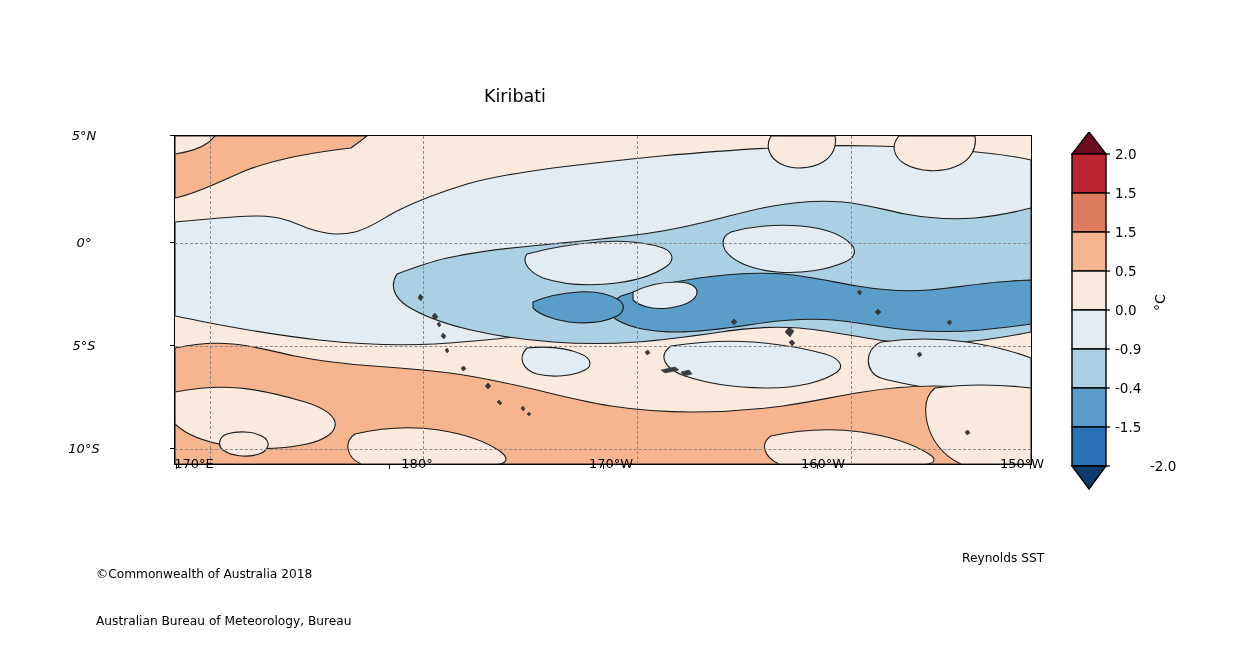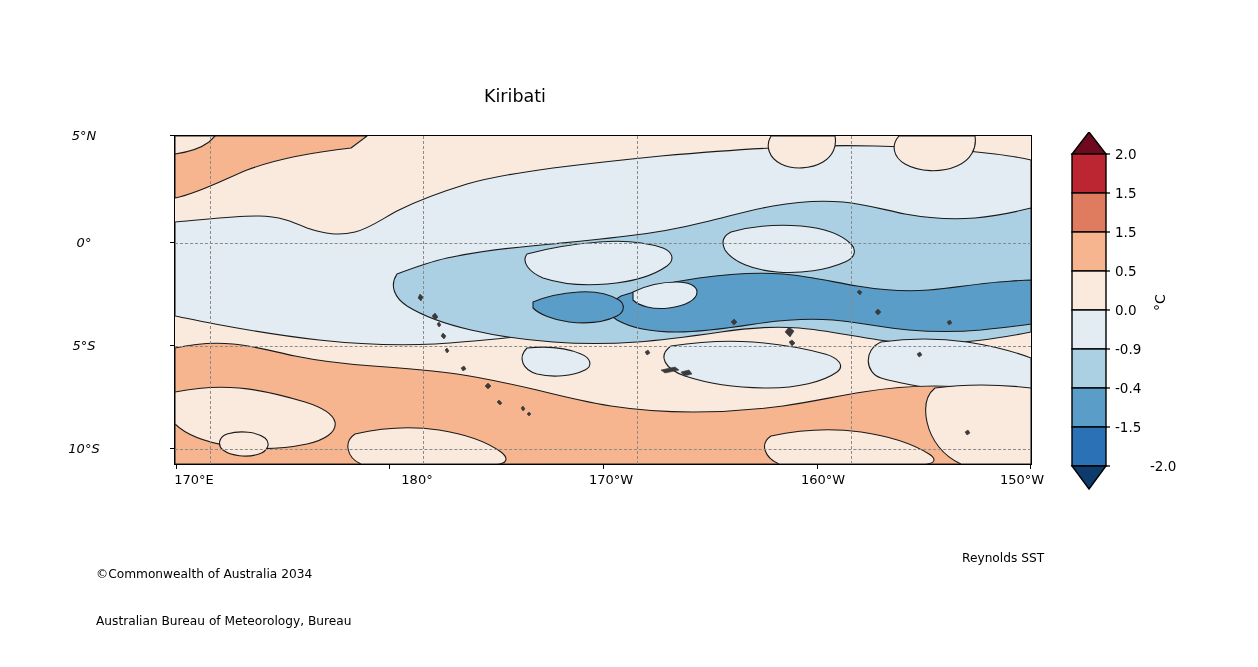--- a/index.html
+++ b/index.html
@@ -26,21 +26,21 @@
   #map-svg{position:absolute;left:0;top:0;width:856px;height:328px;display:block;}
 
   
   .grid-v,.grid-h{position:absolute;pointer-events:none;}
   .grid-v{width:0;border-left:1.6px dashed #8a8a8a;top:0;height:328px;}
   .grid-h{height:0;border-top:1.6px dashed #8a8a8a;left:0;width:856px;}
   .ylab-wrap{position:absolute;left:0;top:0;width:168px;text-align:center;
              font-size:13px;color:#000;transform:translateY(-50%);font-style:italic;}
   .xlab{
     position:absolute;font-size:13px;color:#000;white-space:nowrap;
-    transform:translateX(-50%);top:472px;
+    transform:translateX(-50%);top:456px;
   }
   .tick-v{position:absolute;width:0;border-left:1.3px solid #000;height:4px;}
   .tick-h{position:absolute;height:0;border-top:1.3px solid #000;width:4px;}
 
   
   #cbar-wrap{position:absolute;left:1070px;top:132px;width:40px;height:358px;}
   #cbar-svg{display:block;}
   .cb-label{
     position:absolute;left:1115px;font-size:13.5px;color:#000;
     white-space:nowrap;transform:translateY(-50%);
@@ -264,18 +264,18 @@
   <div class="cb-label" style="top:271px;">0.5</div>
   <div class="cb-label" style="top:310px;">0.0</div>
   <div class="cb-label" style="top:349px;">-0.9</div>
   <div class="cb-label" style="top:388px;">-0.4</div>
   <div class="cb-label" style="top:427px;">-1.5</div>
   <div class="cb-label" style="top:466px;margin-left:35px;">-2.0</div>
 
   <div id="cbar-unit">°C</div>
 
   <div id="footer-left">
-    <div>©Commonwealth of Australia 2034</div>
+    <div>©Commonwealth of Australia 2018</div>
     <div>Australian Bureau of Meteorology, Bureau</div>
   </div>
   <div id="footer-right">Reynolds SST</div>
 
 </div>
 
 </body></html>

